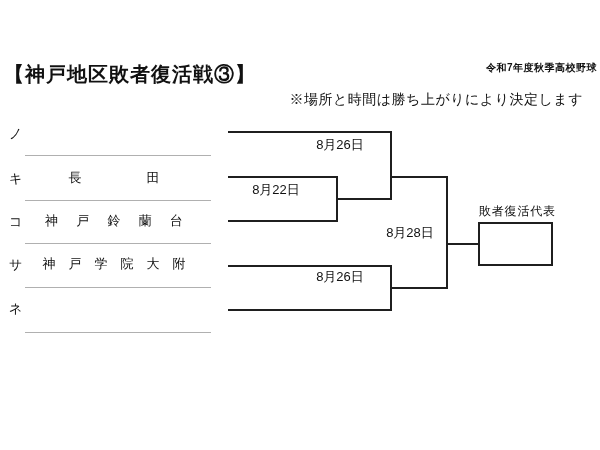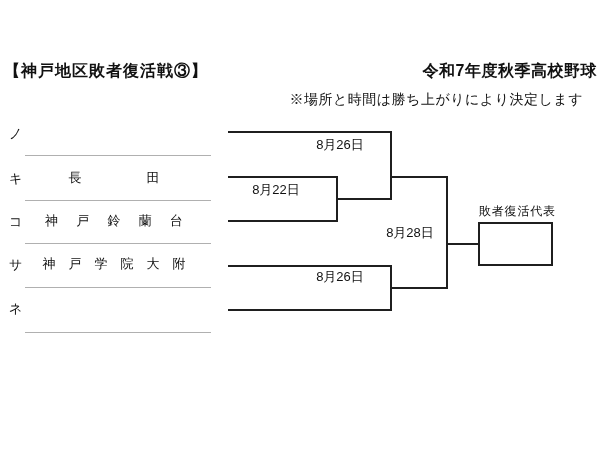--- a/index.html
+++ b/index.html
@@ -13,28 +13,28 @@
     position: relative;
     overflow: hidden;
     font-family: "Liberation Sans", sans-serif;
     color: #111111;
   }
   .abs { position: absolute; }
 
   
   .page-title {
     left: 4px; top: 61px;
-    font-size: 16px;
+    font-size: 20px;
     font-weight: bold;
     letter-spacing: 1px;
     white-space: nowrap;
   }
   .tournament-title {
     right: 3px; top: 61px;
-    font-size: 16px;
+    font-size: 10px;
     font-weight: bold;
     letter-spacing: 0.5px;
     white-space: nowrap;
     text-align: center;
   }
   .note {
     right: 17px; top: 91px;
     font-size: 14px;
     letter-spacing: 0.5px;
     white-space: nowrap;

